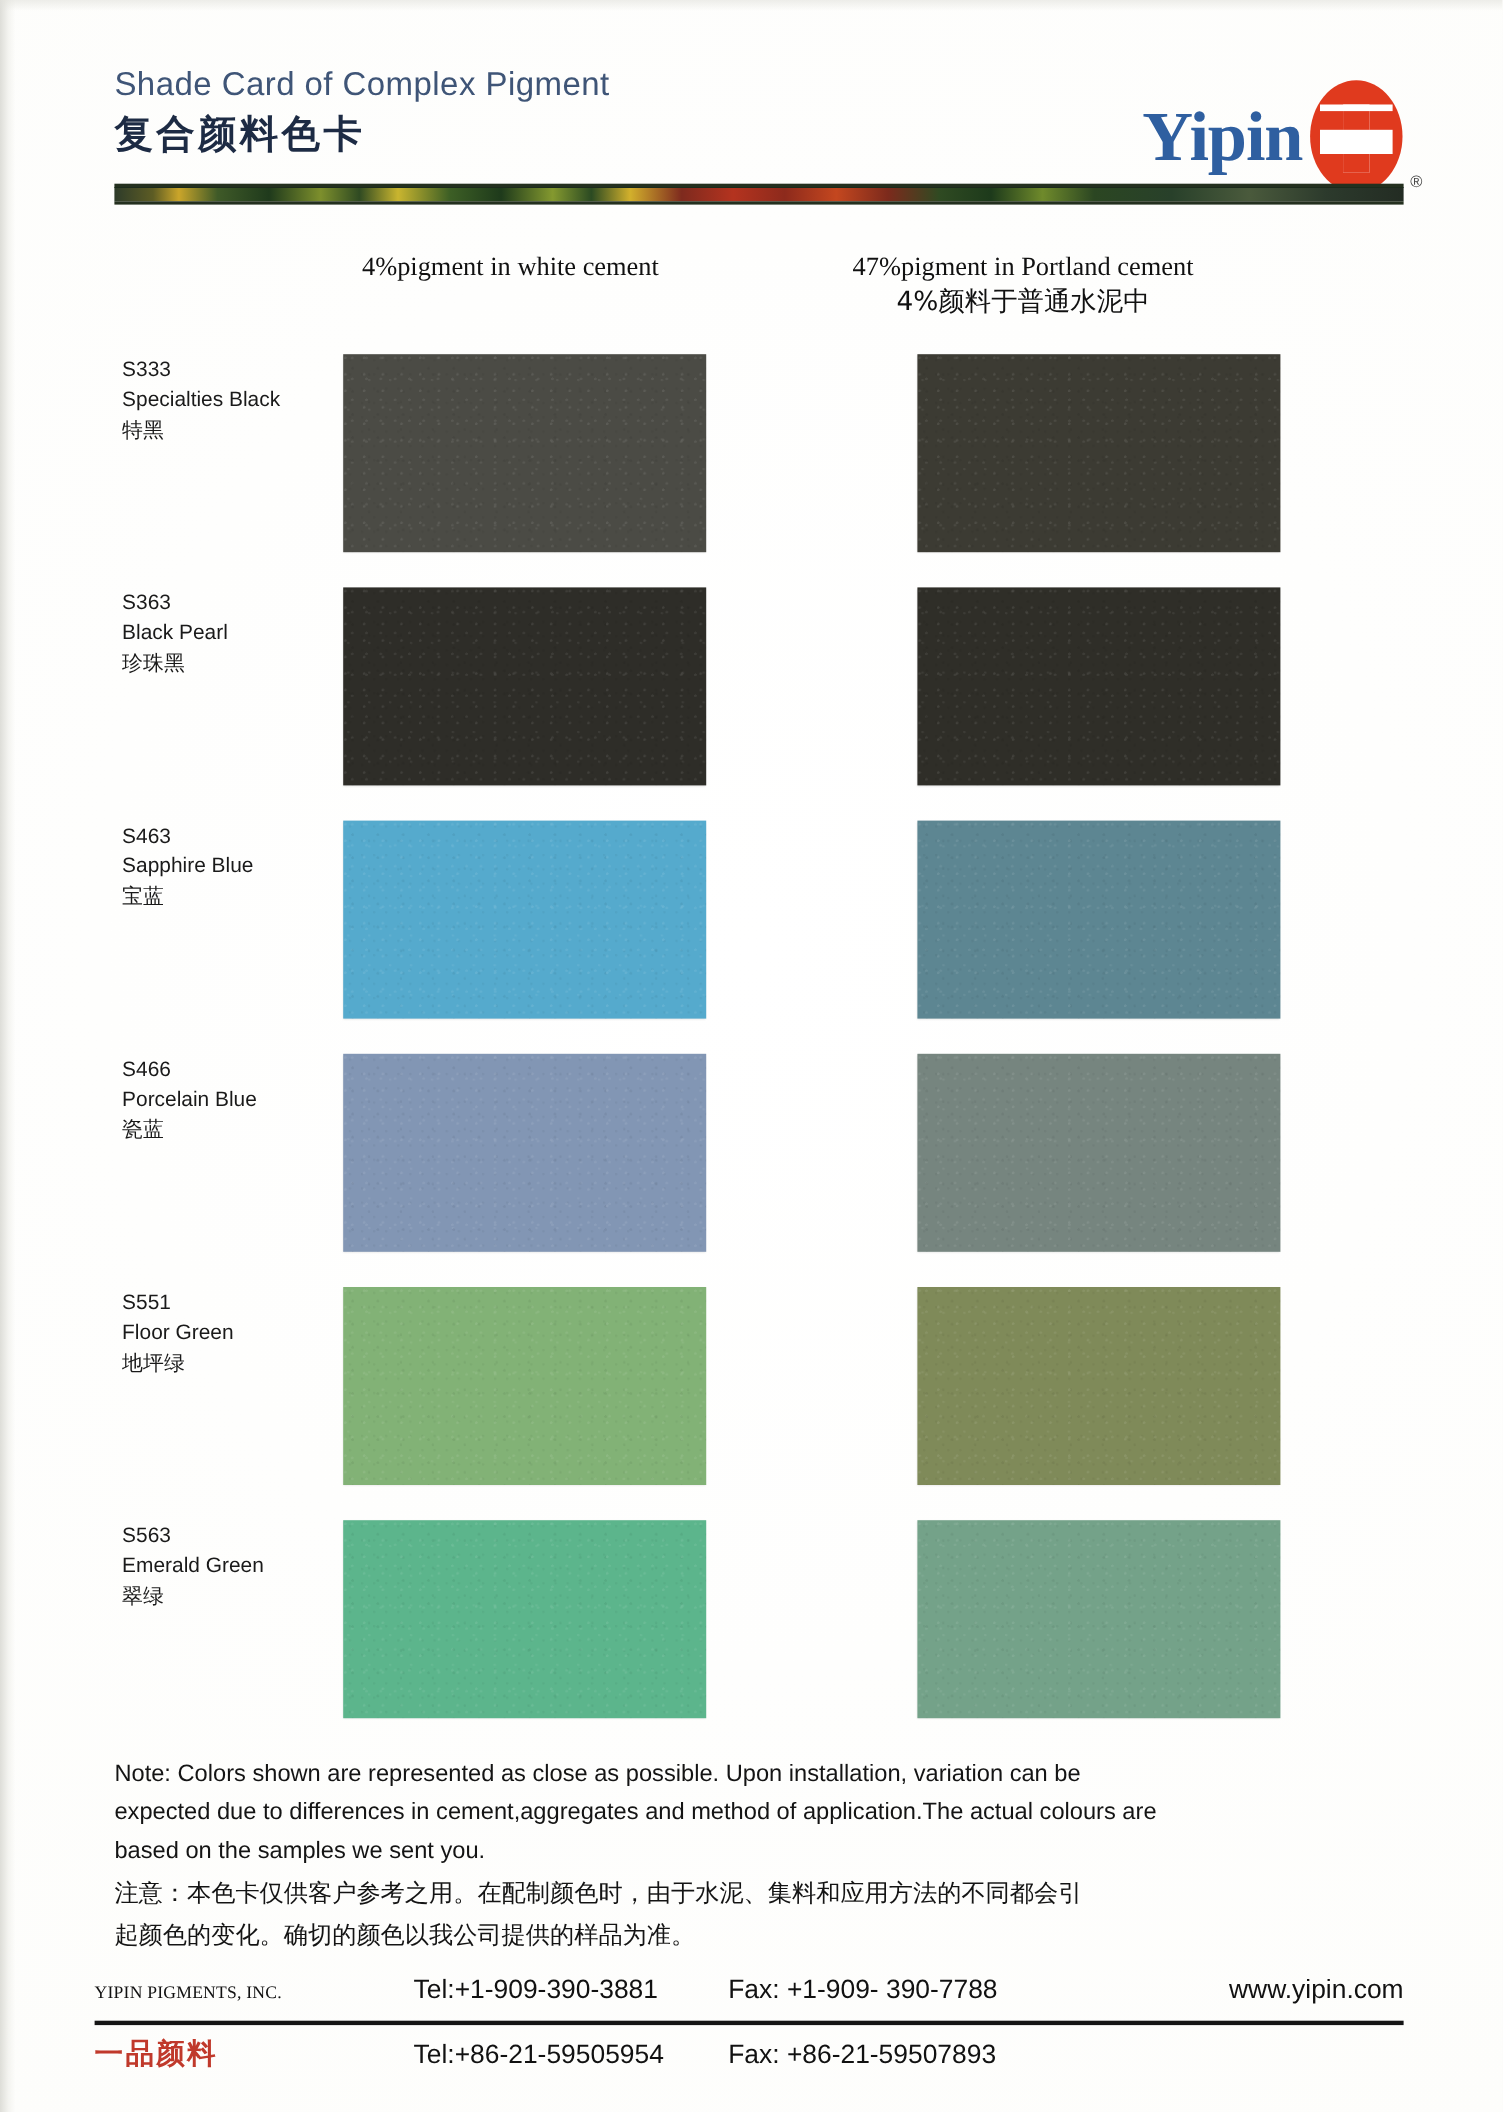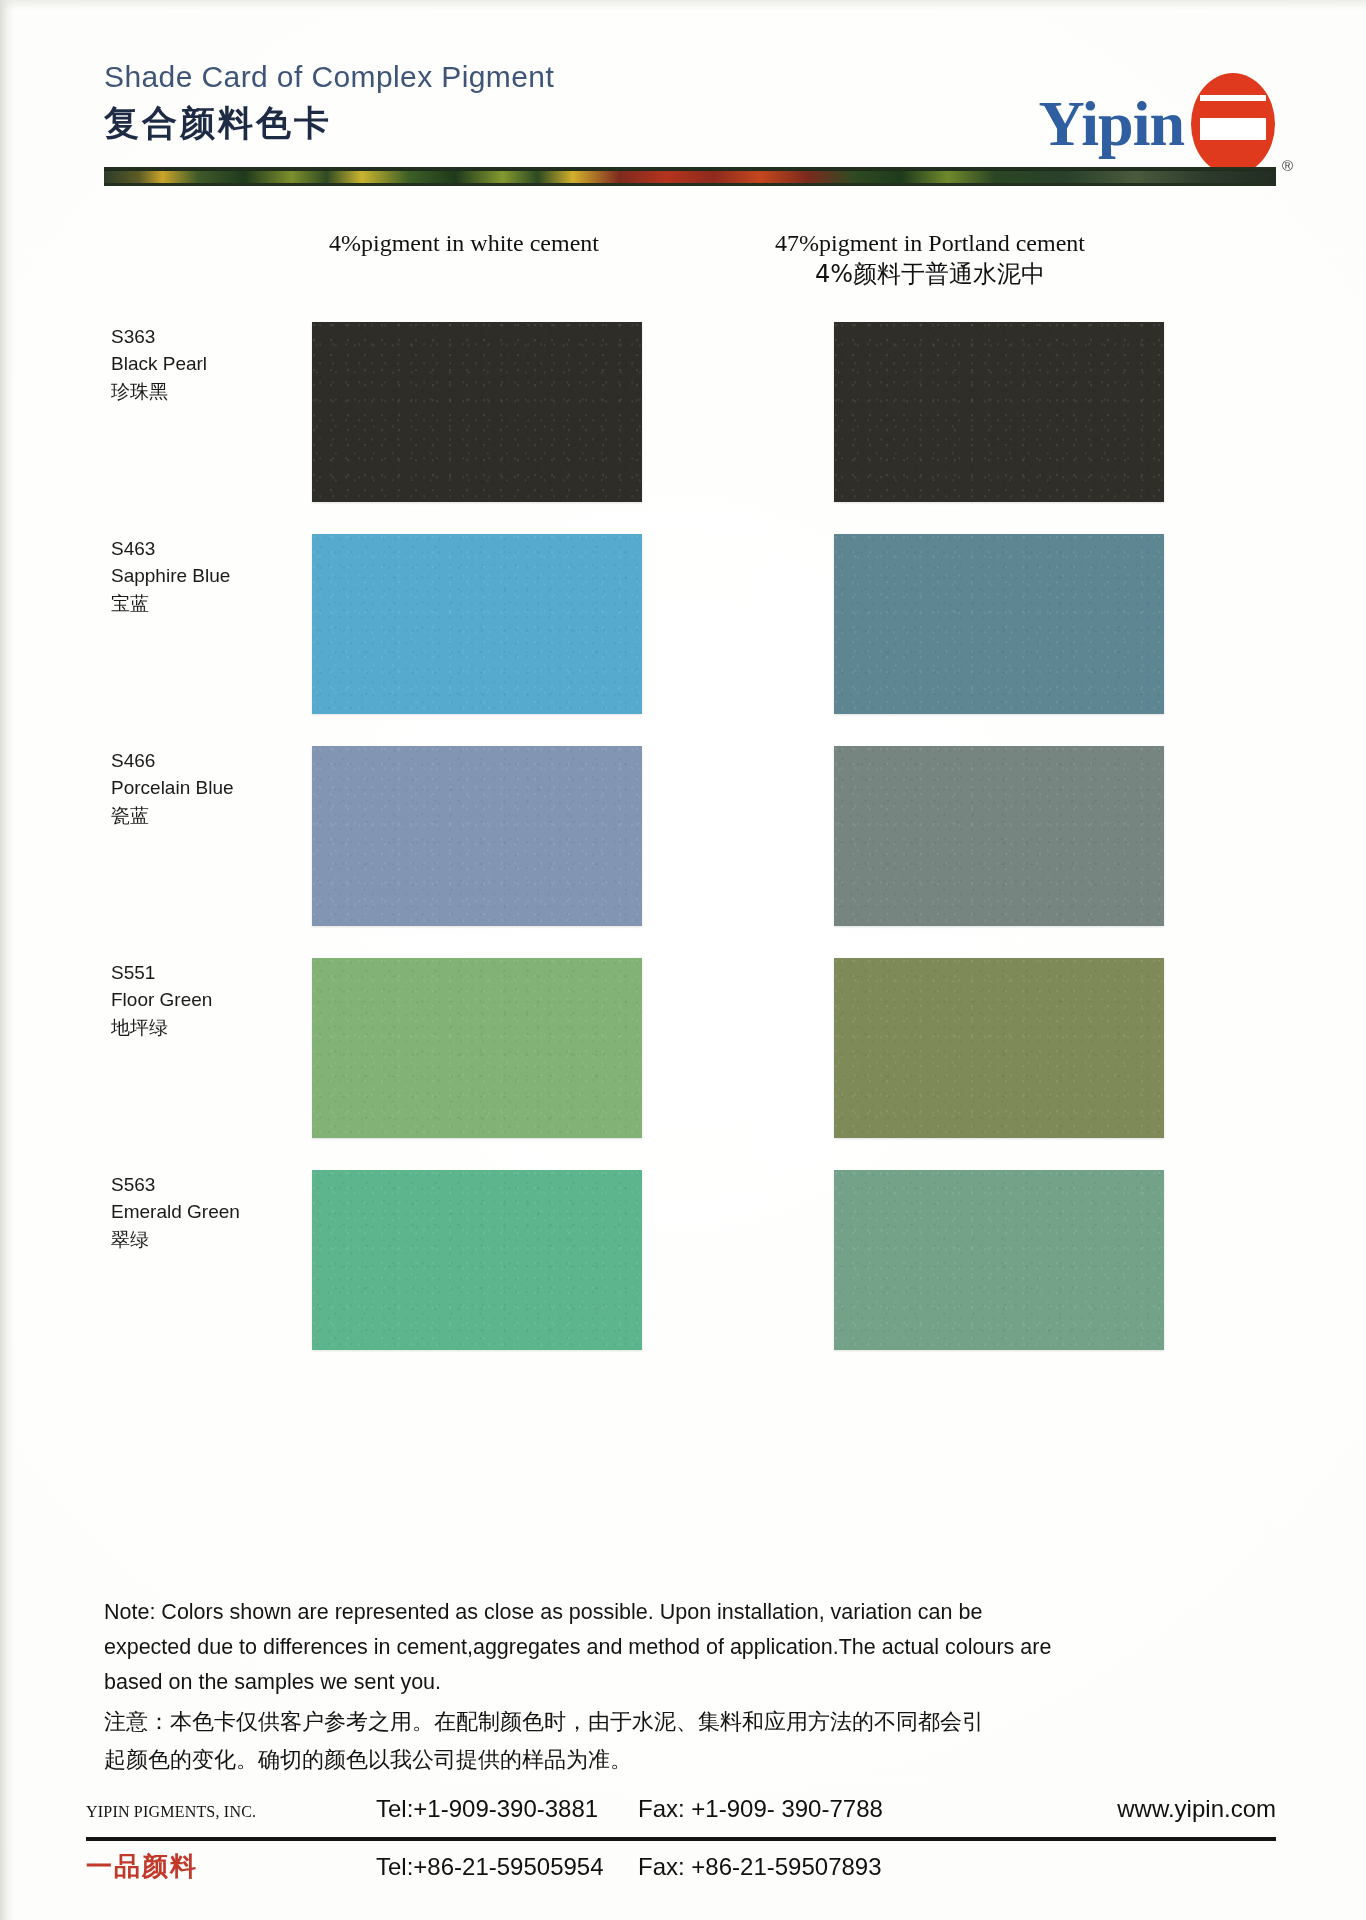--- a/index.html
+++ b/index.html
@@ -220,21 +220,21 @@
   .footer-row .company {
     font-size: 16px;
     color: #111;
     letter-spacing: .2px;
     width: 290px;
     white-space: nowrap;
     font-family: "Liberation Serif", serif;
     font-weight: 400;
   }
   .footer-row .tel  { font-size: 24px; color: #111; white-space: nowrap; width: 262px; }
-  .footer-row .fax  { font-size: 24px; color: #111; white-space: nowrap; width: 278px; }
+  .footer-row .fax  { font-size: 24px; color: #111; white-space: nowrap; width: 278px; margin-left: 24px; }
   .footer-row .web  { font-size: 24px; color: #111; white-space: nowrap; margin-left: auto; }
   .footer-bar {
     height: 4px;
     background: #151515;
     margin: 2px 0 8px 0;
     width: 1190px;
   }
   .footer-cn {
     font-size: 26px;
     color: #c0392b;
@@ -282,20 +282,29 @@
   </div>
   <div class="col-head c2">
     <div class="en">47%pigment in Portland cement</div>
     <div class="cn">4%颜料于普通水泥中</div>
   </div>
 </div>
 
 <div class="grid" id="swatch-grid">
     <div class="row">
       <div class="row-label">
+        <div class="code">S333</div>
+        <div class="name">Specialties Black</div>
+        <div class="cn">特黑</div>
+      </div>
+      <div class="swatch white-col" style="background: rgb(75, 75, 69);"></div>
+      <div class="swatch portland-col" style="background: rgb(60, 59, 51);"></div>
+    </div>
+    <div class="row">
+      <div class="row-label">
         <div class="code">S363</div>
         <div class="name">Black Pearl</div>
         <div class="cn">珍珠黑</div>
       </div>
       <div class="swatch white-col" style="background: rgb(46, 45, 40);"></div>
       <div class="swatch portland-col" style="background: rgb(47, 46, 40);"></div>
     </div>
     <div class="row">
       <div class="row-label">
         <div class="code">S463</div>

